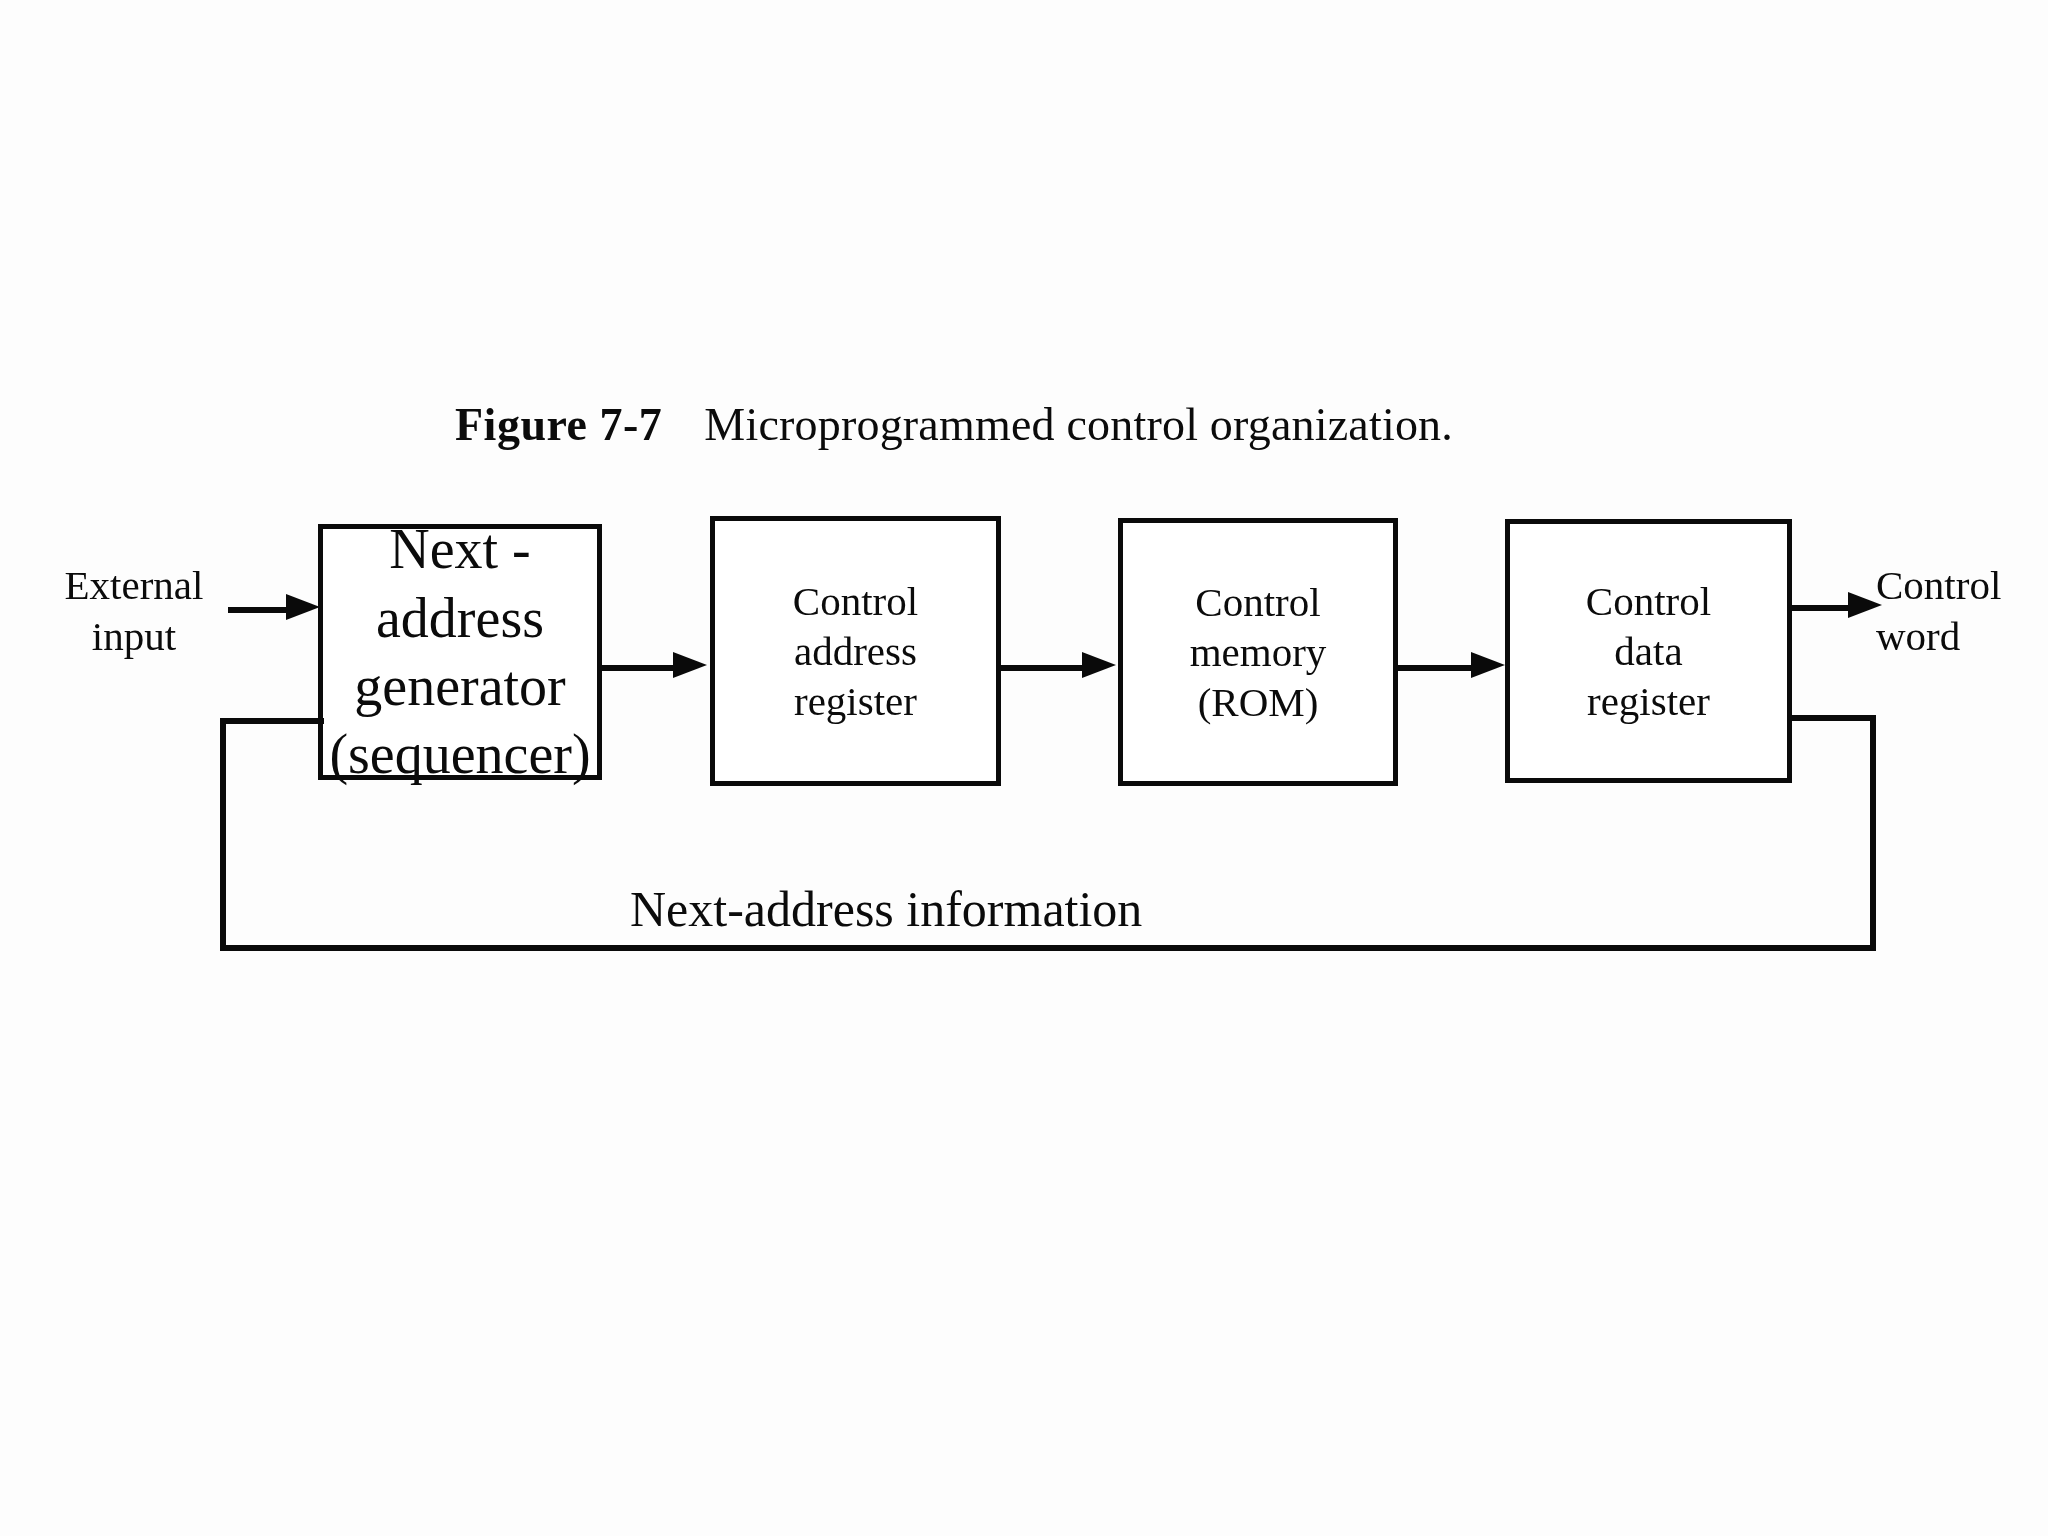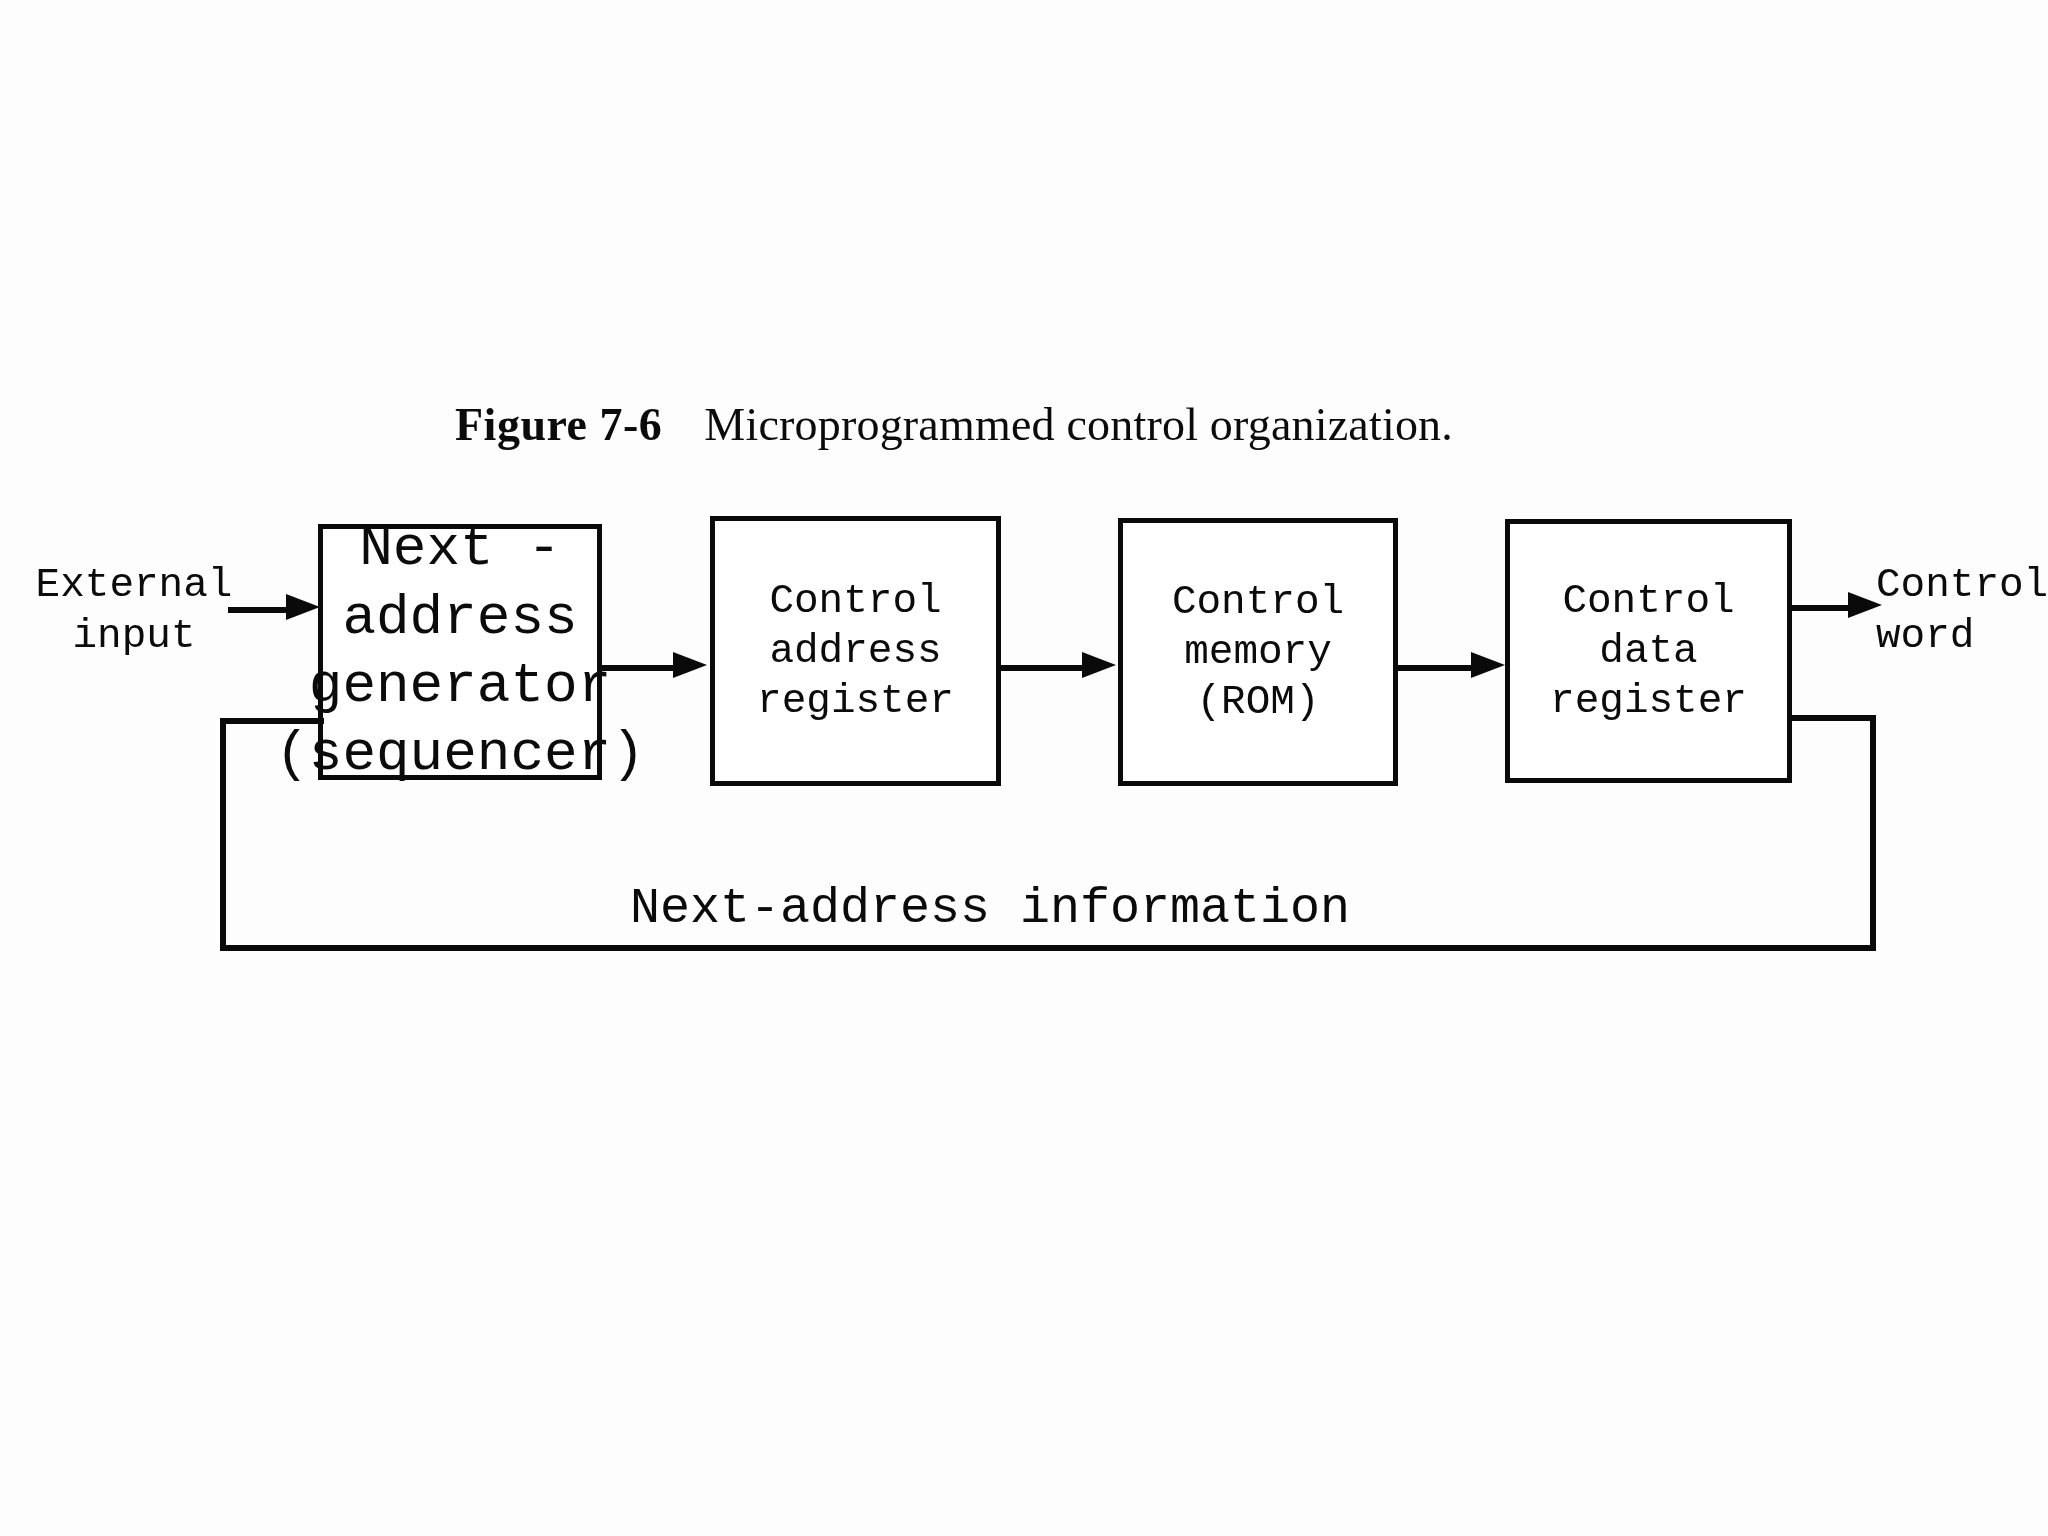--- a/index.html
+++ b/index.html
@@ -37,21 +37,20 @@
     margin-left: 42px;
   }
 
   
   .diagram {
     position: absolute;
     left: 0;
     top: 0;
     width: 2048px;
     height: 1497px;
-    font-family: Liberation Mono, monospace;
   }
 
   
   .box {
     position: absolute;
     box-sizing: border-box;
     border: 5px solid #0a0a0a;
     background: #ffffff;
     display: flex;
     align-items: center;
@@ -109,21 +108,21 @@
     border-bottom: 13px solid transparent;
     border-left: 34px solid #0a0a0a;
   }
 </style>
 </head>
 <body>
 
 <div id="page">
 
   <div class="fig-title">
-    <span class="fig-num">Figure 7-6</span><span class="fig-cap">Microprogrammed control organization.</span>
+    <span class="fig-num">Figure 7-7</span><span class="fig-cap">Microprogrammed control organization.</span>
   </div>
 
   <div class="diagram">
 
     <div class="side-label" id="label-external">External
 input</div>
 
     <div class="wire wire-h" style="left:228px; top:607px; width:62px;"></div>
     <div class="arrowhead" style="left:286px; top:594px;"></div>
 

